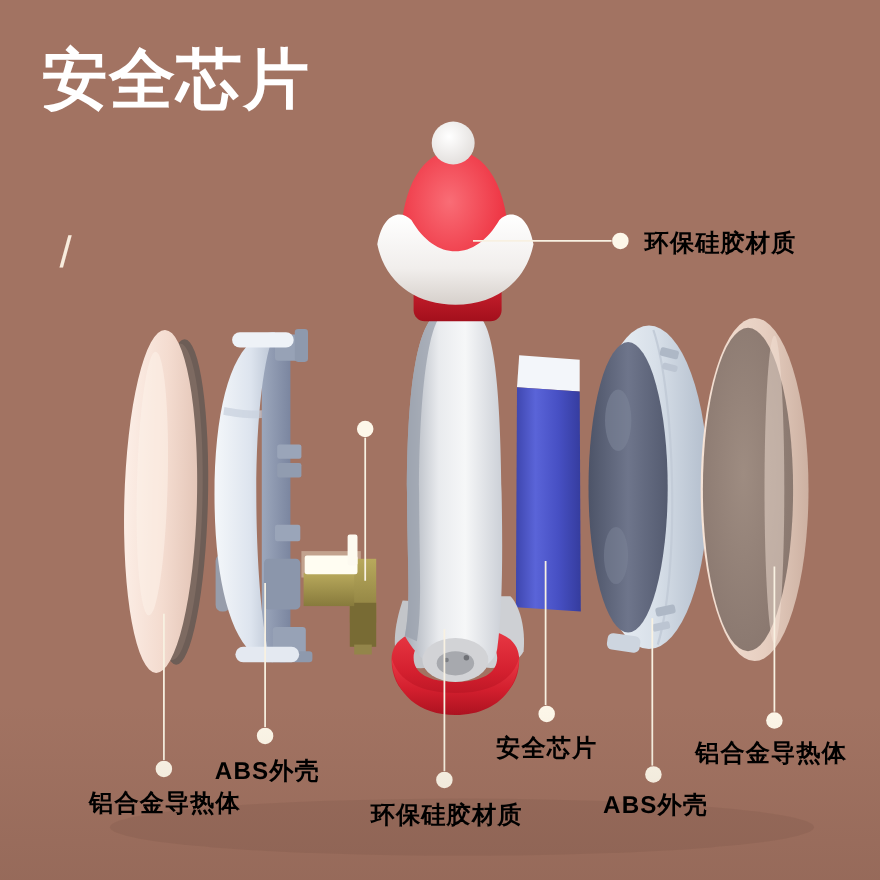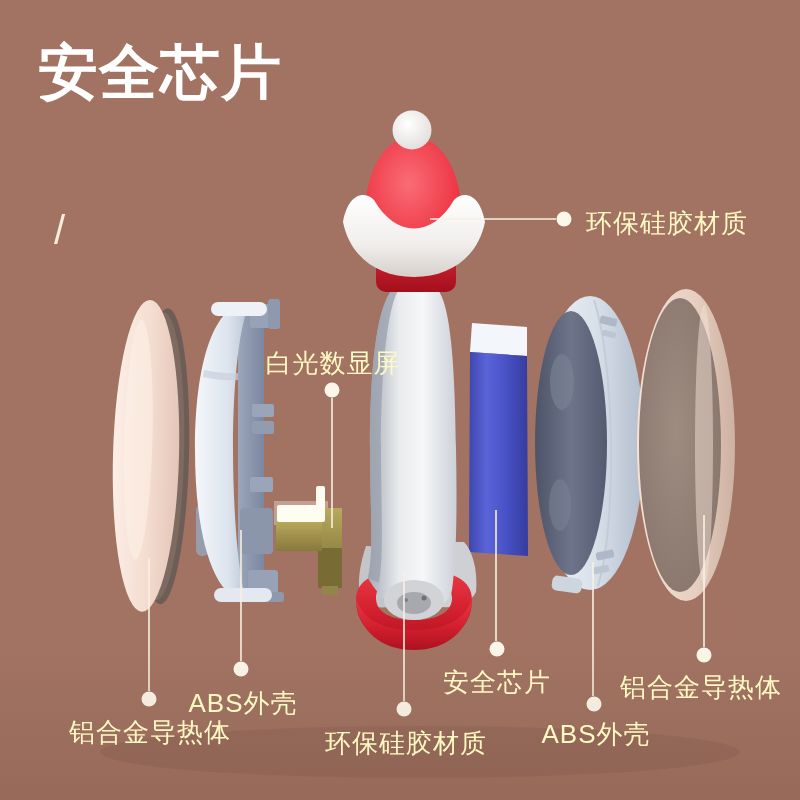--- a/index.html
+++ b/index.html
@@ -12,22 +12,22 @@
   .headline{
     position:absolute;left:38px;top:34px;
     font-size:60px;font-weight:900;line-height:77px;
     color:#ffffff;letter-spacing:1px;white-space:nowrap;
   }
   .slash{
     position:absolute;left:54px;top:208px;
     font-size:40px;font-weight:400;color:#f8ecdd;
   }
   .callout{
-    position:absolute;font-size:26px;font-weight:400;
-    color:#fef9c3;white-space:nowrap;letter-spacing:1px;
+    position:absolute;font-size:22px;font-weight:700;
+    color:#000000;white-space:nowrap;letter-spacing:1px;
   }
   .callout.centered{transform:translateX(-50%);}
 </style>
 </head>
 <body>
 
 <div class="stage">
 
   <svg width="800" height="800" viewBox="0 0 800 800">
     <defs>
@@ -229,20 +229,19 @@
 
     <rect x="0" y="640" width="800" height="160" fill="url(#gVignette)"></rect>
   </svg>
 
   <div class="headline">
     <div>安全芯片</div>
   </div>
   <div class="slash">/</div>
 
   <div class="callout" style="left:586px;top:206px;">环保硅胶材质</div>
-  <div class="callout centered" style="left:333px;top:346px;">白光数显屏</div>
   <div class="callout centered" style="left:150px;top:715px;">铝合金导热体</div>
   <div class="callout centered" style="left:243px;top:686px;">ABS外壳</div>
   <div class="callout centered" style="left:406px;top:726px;">环保硅胶材质</div>
   <div class="callout centered" style="left:497px;top:665px;">安全芯片</div>
   <div class="callout centered" style="left:596px;top:717px;">ABS外壳</div>
   <div class="callout centered" style="left:701px;top:670px;">铝合金导热体</div>
 </div>
 
 </body></html>

